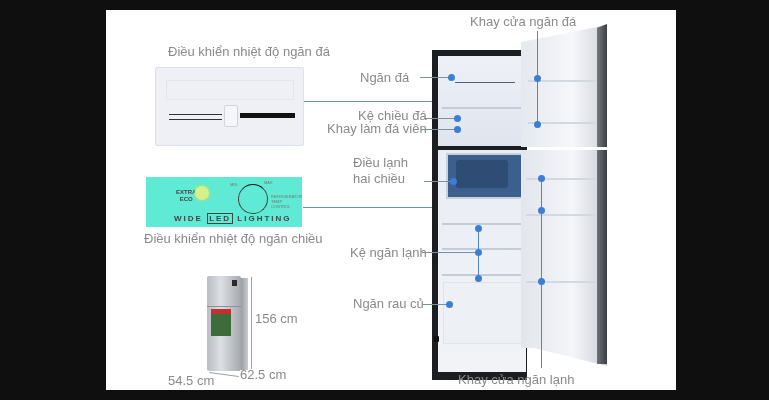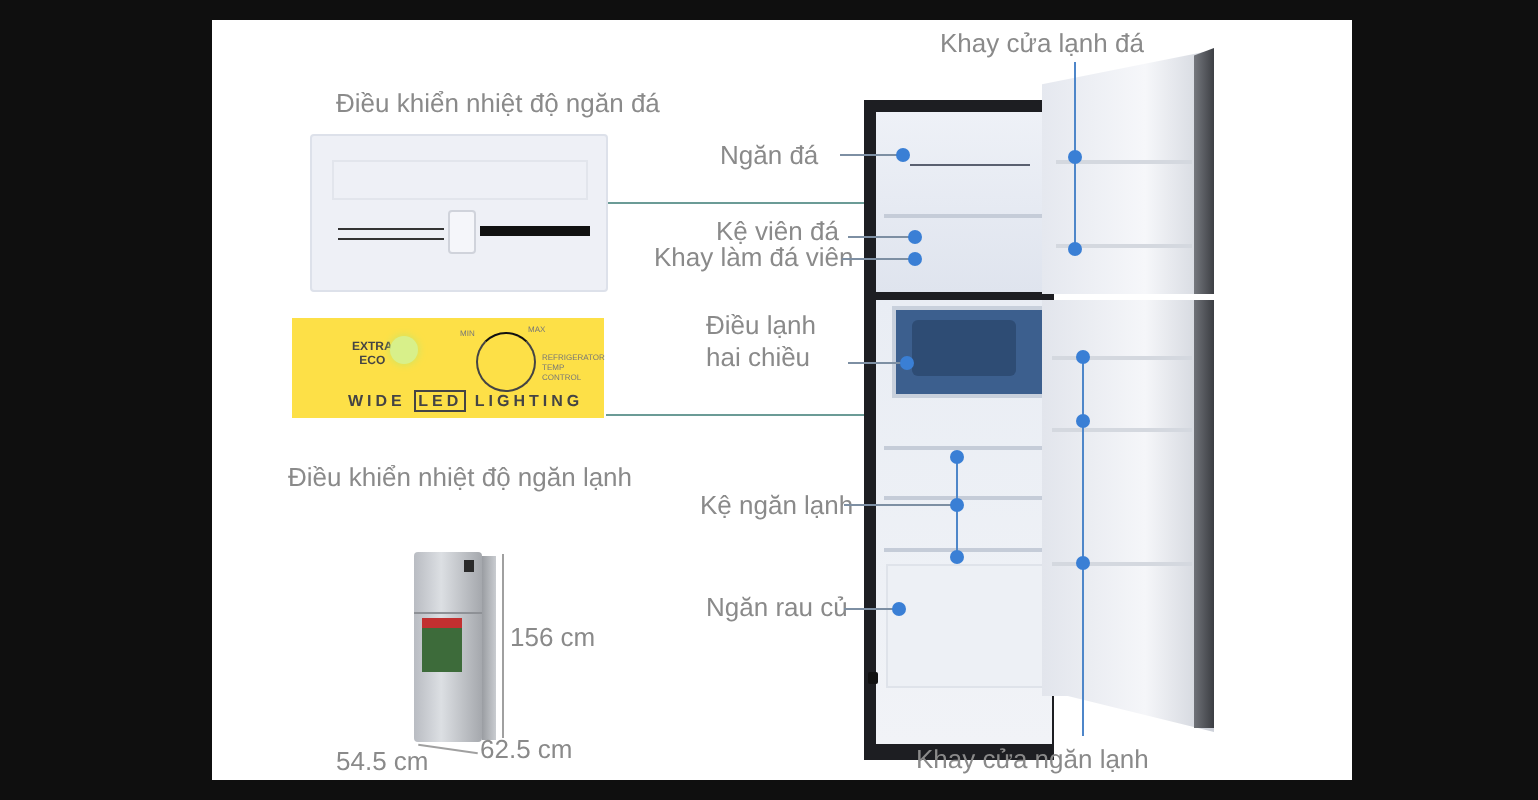--- a/index.html
+++ b/index.html
@@ -10,21 +10,21 @@
     .dot{position:absolute;width:7px;height:7px;border-radius:50%;background:#3a7fd5;}
     .ln{position:absolute;background:#7d8fa3;}
     .tl{position:absolute;background:#6b9b96;height:1px;}
     .vl{position:absolute;background:#4e86c9;width:1px;}
     
     .panel1{position:absolute;left:155px;top:67px;width:147px;height:77px;background:#eef0f6;border:1px solid #dde1ea;border-radius:2px;}
     .panel1 .inner{position:absolute;left:10px;top:12px;width:126px;height:18px;border:1px solid #e2e5ec;}
     .panel1 .sl1{position:absolute;left:13px;top:46px;width:53px;height:4px;border-top:1px solid #333;border-bottom:1px solid #333;}
     .panel1 .knob{position:absolute;left:68px;top:37px;width:12px;height:20px;background:#f5f6fa;border:1px solid #d0d3db;border-radius:2px;}
     .panel1 .sl2{position:absolute;left:84px;top:45px;width:55px;height:5px;background:#111;}
-    .panel2{position:absolute;left:146px;top:159px;width:156px;height:50px;background:#fde047;}
+    .panel2{position:absolute;left:146px;top:177px;width:156px;height:50px;background:#5eead4;}
     .p2-extra{position:absolute;left:30px;top:12px;font-size:6px;line-height:7px;color:#444;text-align:center;font-weight:bold;}
     .p2-led{position:absolute;left:49px;top:9px;width:14px;height:14px;border-radius:50%;background:#d8f08a;box-shadow:0 0 4px #c7e66a;}
     .p2-dial{position:absolute;left:92px;top:7px;width:28px;height:28px;border-radius:50%;border:1.5px solid #444;border-top-color:#111;}
     .p2-rt{position:absolute;left:125px;top:17px;font-size:4px;line-height:5px;color:#777;}
     .p2-min{position:absolute;left:84px;top:5px;font-size:4px;color:#777;}
     .p2-max{position:absolute;left:118px;top:3px;font-size:4px;color:#777;line-height:5px;}
     .p2-wide{position:absolute;left:28px;top:37px;font-size:8px;letter-spacing:2px;color:#444;font-weight:bold;}
     .p2-wide span.box{border:1px solid #444;padding:0 1px;}
     
     .mini{position:absolute;left:207px;top:276px;width:34px;height:95px;background:linear-gradient(90deg,#b9bcc2,#dcdfe3 40%,#a5a8ad);border-radius:2px;}
@@ -66,21 +66,21 @@
 <div class="panel2">
   <div class="p2-extra"><span>EXTRA</span><br><span>ECO</span></div>
   <div class="p2-led"></div>
   <div class="p2-min">MIN</div>
   <div class="p2-max">MAX</div>
   <div class="p2-dial"></div>
   <div class="p2-rt" style="width:30px;white-space:normal;">REFRIGERATOR TEMP CONTROL</div>
   <div class="p2-wide"><span>WIDE</span> <span class="box">LED</span> <span>LIGHTING</span></div>
 </div>
 <div class="tl" style="left:303px;top:207px;width:135px;"></div>
-<div class="lbl" style="left:144px;top:231px;">Điều khiển nhiệt độ ngăn lạnh</div>
+<div class="lbl" style="left:144px;top:231px;">Điều khiển nhiệt độ ngăn chiều</div>
 
 <div class="mini">
   <div class="door1"></div>
   <div class="badge"></div>
   <div class="sticker"></div>
 </div>
 <div class="mini-side"></div>
 <div class="dim-v"></div>
 <div class="dim-h1"></div>
 <div class="lbl" style="left:255px;top:311px;font-size:13px;">156 cm</div>
@@ -108,21 +108,21 @@
 <div class="door-bot"></div>
 <div class="door-bot-edge"></div>
 <div class="dshelf" style="left:526px;top:178px;width:70px;"></div>
 <div class="dshelf" style="left:526px;top:214px;width:70px;"></div>
 <div class="dshelf" style="left:526px;top:281px;width:70px;"></div>
 
 <div class="lbl r" style="left:360px;top:70px;">Ngăn đá</div>
 <div class="ln" style="left:420px;top:77px;width:30px;height:1px;"></div>
 <div class="dot" style="left:448px;top:74px;"></div>
 
-<div class="lbl r" style="left:358px;top:108px;">Kệ viên đá</div>
+<div class="lbl r" style="left:358px;top:108px;">Kệ chiều đá</div>
 <div class="ln" style="left:424px;top:118px;width:32px;height:1px;"></div>
 <div class="dot" style="left:454px;top:115px;"></div>
 
 <div class="lbl r" style="left:327px;top:121px;">Khay làm đá viên</div>
 <div class="ln" style="left:421px;top:129px;width:35px;height:1px;"></div>
 <div class="dot" style="left:454px;top:126px;"></div>
 
 <div class="lbl r" style="left:353px;top:155px;">Điều lạnh</div>
 <div class="lbl r" style="left:353px;top:171px;text-align:right;">hai chiều</div>
 <div class="ln" style="left:424px;top:181px;width:28px;height:1px;"></div>
@@ -132,21 +132,21 @@
 <div class="ln" style="left:422px;top:252px;width:56px;height:1px;"></div>
 <div class="vl" style="left:478px;top:228px;height:52px;"></div>
 <div class="dot" style="left:475px;top:225px;"></div>
 <div class="dot" style="left:475px;top:249px;"></div>
 <div class="dot" style="left:475px;top:275px;"></div>
 
 <div class="lbl r" style="left:353px;top:296px;">Ngăn rau củ</div>
 <div class="ln" style="left:422px;top:304px;width:27px;height:1px;"></div>
 <div class="dot" style="left:446px;top:301px;"></div>
 
-<div class="lbl" style="left:470px;top:14px;">Khay cửa lạnh đá</div>
+<div class="lbl" style="left:470px;top:14px;">Khay cửa ngăn đá</div>
 <div class="vl" style="left:537px;top:31px;height:94px;"></div>
 <div class="dot" style="left:534px;top:75px;"></div>
 <div class="dot" style="left:534px;top:121px;"></div>
 
 <div class="lbl" style="left:458px;top:372px;text-align:right;">Khay cửa ngăn lạnh</div>
 <div class="vl" style="left:541px;top:178px;height:190px;"></div>
 <div class="dot" style="left:538px;top:175px;"></div>
 <div class="dot" style="left:538px;top:207px;"></div>
 <div class="dot" style="left:538px;top:278px;"></div>
 

